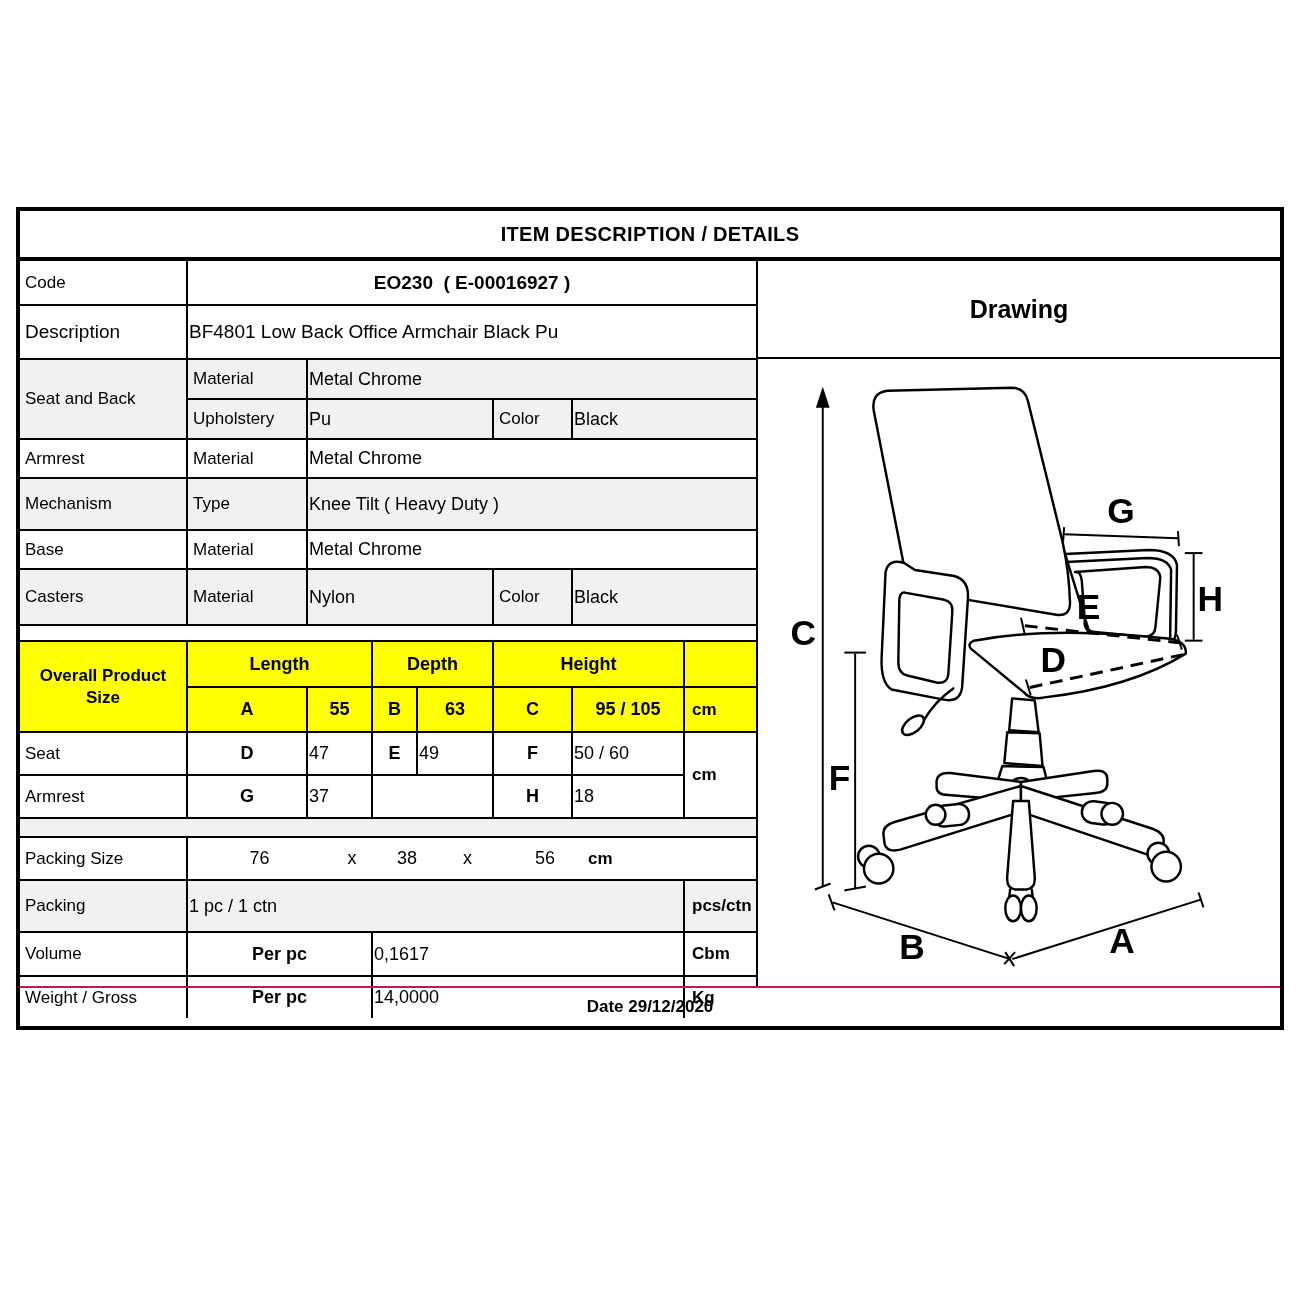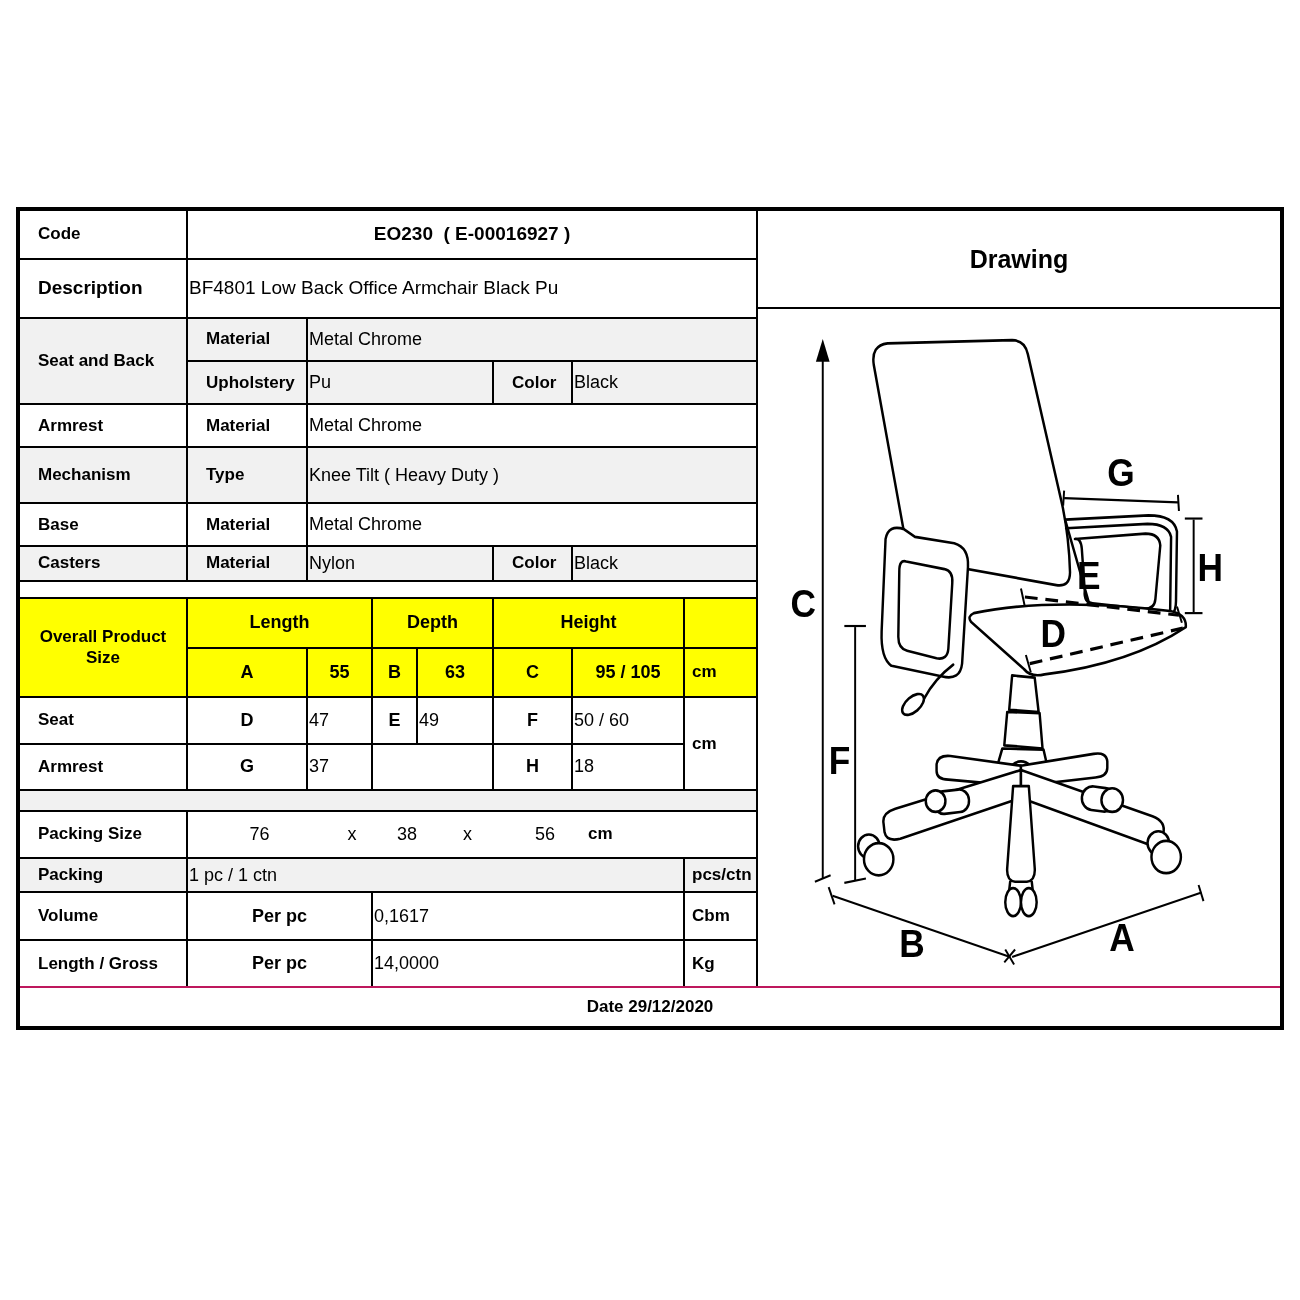--- a/index.html
+++ b/index.html
@@ -13,21 +13,21 @@
   .body-row{flex:1 1 auto;display:flex;min-height:0;}
   .table-wrap{width:736px;flex:0 0 auto;}
   table{width:736px;height:100%;border-collapse:collapse;table-layout:fixed;}
   td{border:2px solid #000;vertical-align:middle;overflow:hidden;}
   td:first-child{border-left:0;}
   td:last-child{border-right:0;}
   tr:first-child td{border-top:0;}
   tr.lastrow td{border-bottom:0;}
   .g{background:#f1f1f1;}
   .y{background:#ffff00;}
-  .lab{font-weight:700;font-size:17px;text-align:left;padding-left:18px;}
+  .lab{font-weight:400;font-size:17px;text-align:left;padding-left:5px;}
   .val{font-size:18px;}
   .vb{font-size:18px;text-align:center;font-weight:700;}
   .big{font-size:19px;}
   .pre{white-space:pre;}
   .unit{font-weight:700;font-size:17px;text-align:left;padding-left:7px;}
   .yc{font-weight:700;font-size:18px;text-align:center;}
   .ylab{font-weight:700;font-size:17px;text-align:center;line-height:1.25;}
   .psgrid{display:grid;grid-template-columns:120px 65px 45px 76px 79px auto;align-items:center;}
   .psgrid span{text-align:center;font-size:18px;padding-left:21px;}
   .psgrid .u{text-align:left;padding-left:14px;font-weight:700;font-size:17px;}
@@ -43,20 +43,21 @@
   svg .dim{stroke:#000;stroke-width:2;fill:none;}
   svg .dash{stroke:#000;stroke-width:3;fill:none;stroke-dasharray:13 8;}
   svg text{font-family:"Liberation Sans","DejaVu Sans",sans-serif;font-weight:700;font-size:36px;fill:#000;}
 </style>
 </head>
 <body>
 
 <div class="sheet">
   <div class="frame">
 
+    <div class="title-row">ITEM DESCRIPTION / DETAILS</div>
 
     <div class="body-row">
       <div class="table-wrap">
         <table>
           <colgroup>
             <col style="width:167px">
               <col style="width:120px">
               <col style="width:65px">
               <col style="width:45px">
             <col style="width:76px">
@@ -92,21 +93,21 @@
             <tr style="height:52px">
               <td class="lab g">Mechanism</td>
               <td class="lab g">Type</td>
               <td colspan="6" class="val g">Knee Tilt ( Heavy Duty )</td>
             </tr>
             <tr style="height:39px">
               <td class="lab">Base</td>
               <td class="lab">Material</td>
               <td colspan="6" class="val">Metal Chrome</td>
             </tr>
-            <tr style="height:32px">
+            <tr style="height:56px">
               <td class="lab g">Casters</td>
               <td class="lab g">Material</td>
               <td colspan="3" class="val g">Nylon</td>
               <td class="lab g">Color</td>
               <td colspan="2" class="val g">Black</td>
             </tr>
             <tr style="height:16px">
               <td colspan="8"></td>
             </tr>
             <tr style="height:46px">
@@ -152,33 +153,33 @@
                 <div class="psgrid">
                   <span>76</span>
                   <span>x</span>
                   <span>38</span>
                   <span>x</span>
                   <span>56</span>
                   <span class="u">cm</span>
                 </div>
               </td>
             </tr>
-            <tr style="height:32px">
+            <tr style="height:52px">
               <td class="lab g">Packing</td>
               <td colspan="6" class="val g">1 pc / 1 ctn</td>
               <td class="g unit">pcs/ctn</td>
             </tr>
             <tr style="height:44px">
               <td class="lab">Volume</td>
               <td colspan="2" class="vb">Per pc</td>
               <td colspan="4" class="val">0,1617</td>
               <td class="unit">Cbm</td>
             </tr>
             <tr style="height:42px" class="lastrow">
-              <td class="lab">Length / Gross</td>
+              <td class="lab">Weight / Gross</td>
               <td colspan="2" class="vb">Per pc</td>
               <td colspan="4" class="val">14,0000</td>
               <td class="unit">Kg</td>
             </tr>
           </tbody>
         </table>
       </div>
 
       <div class="drawing-panel">
         <div class="drawing-title">Drawing</div>

